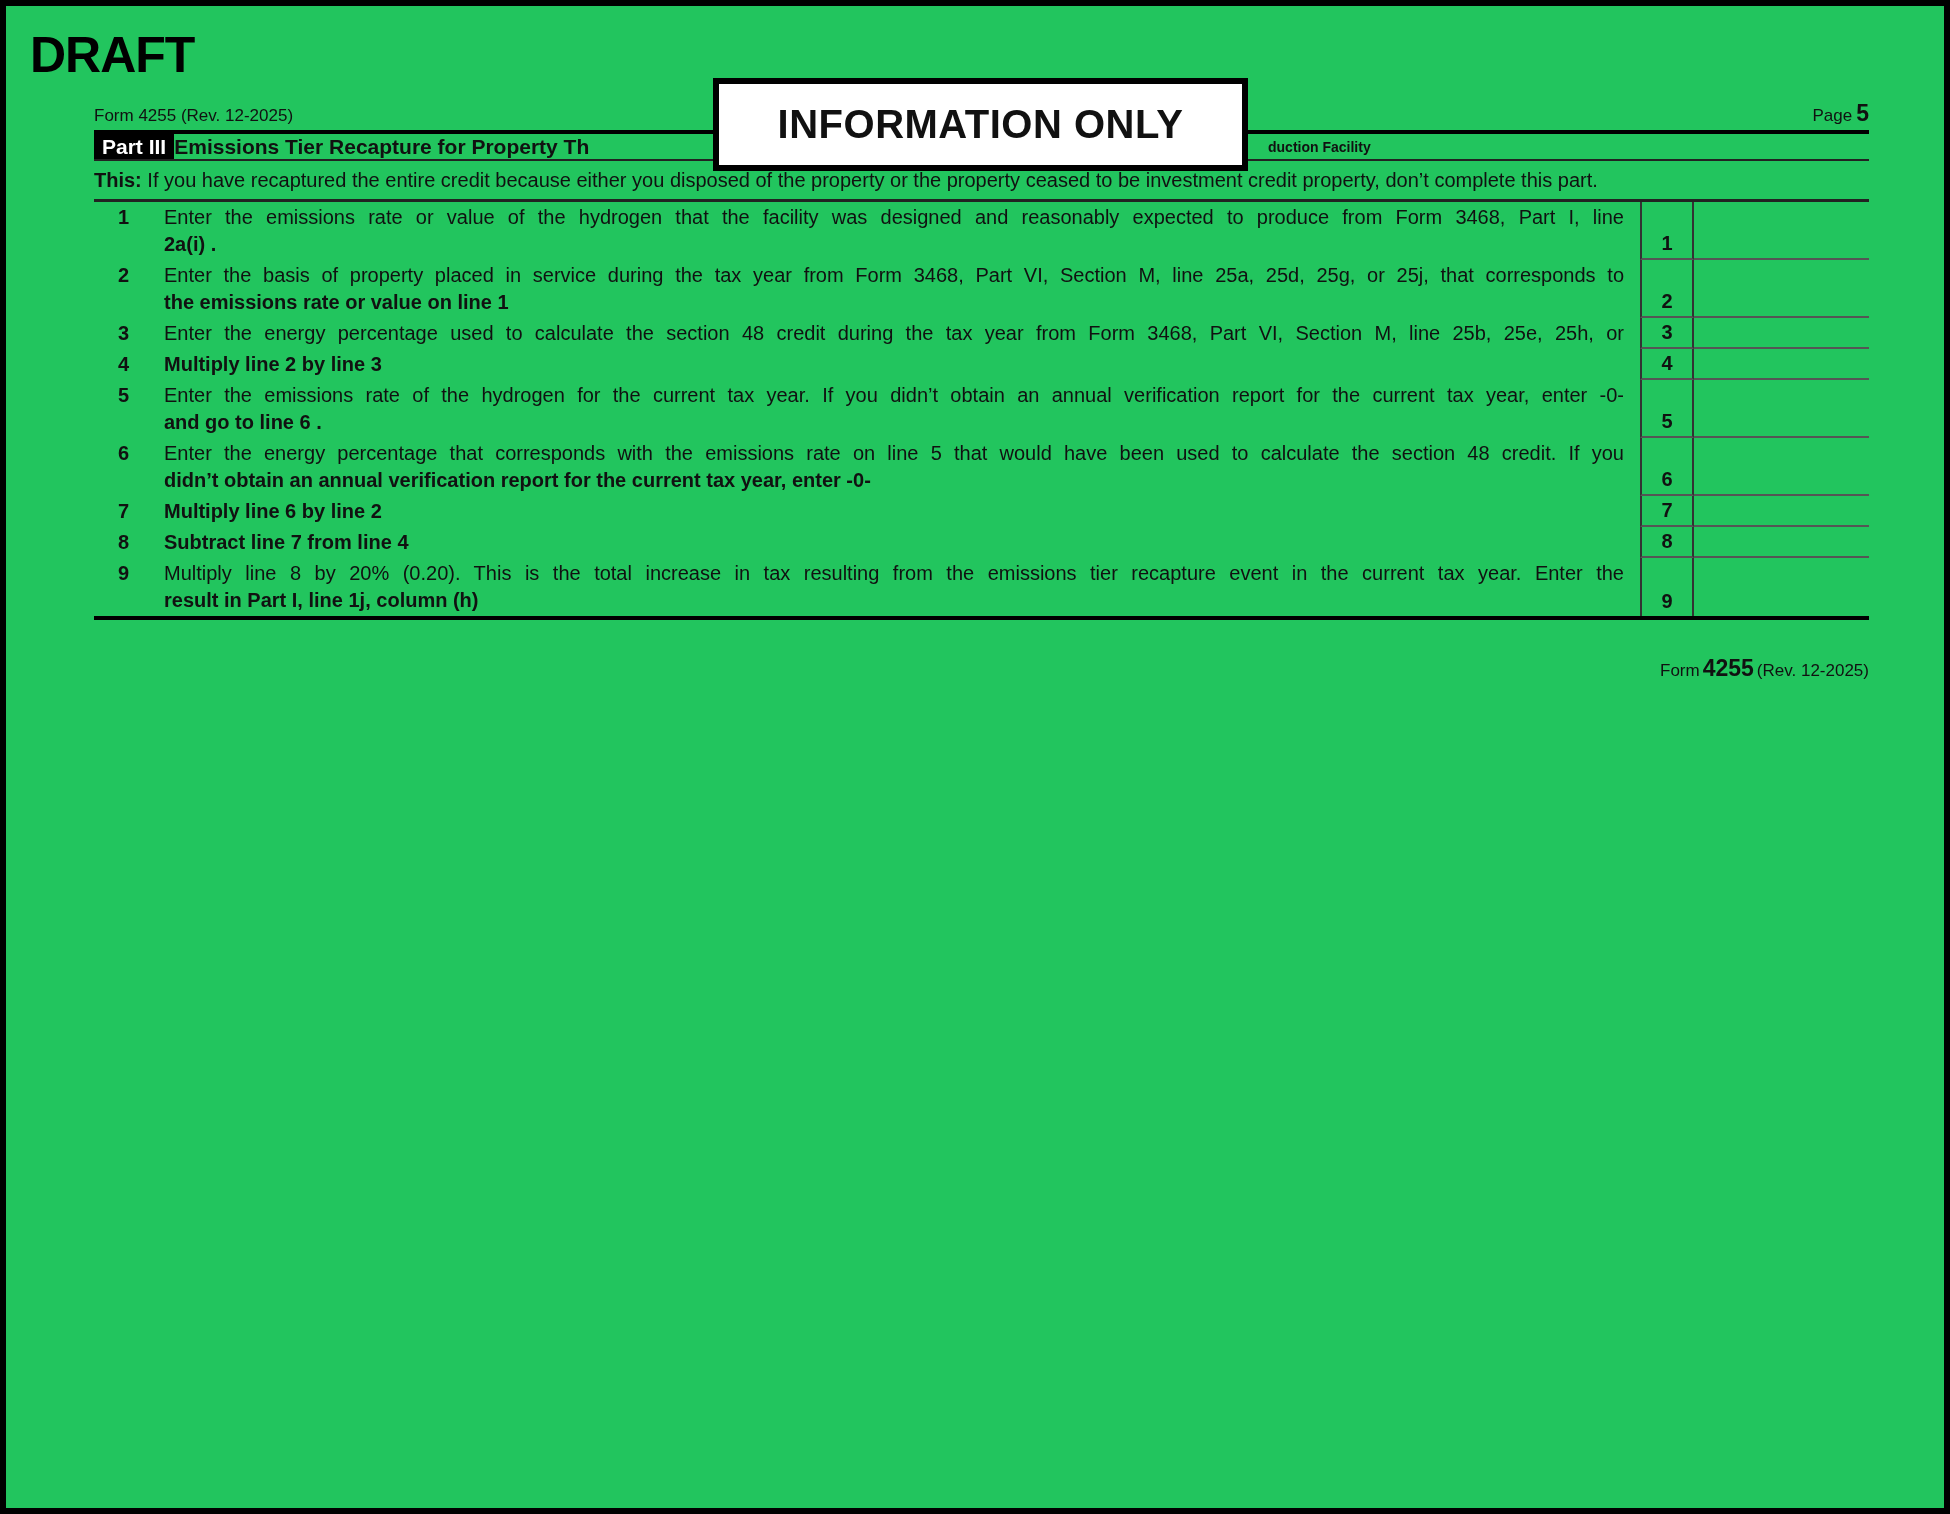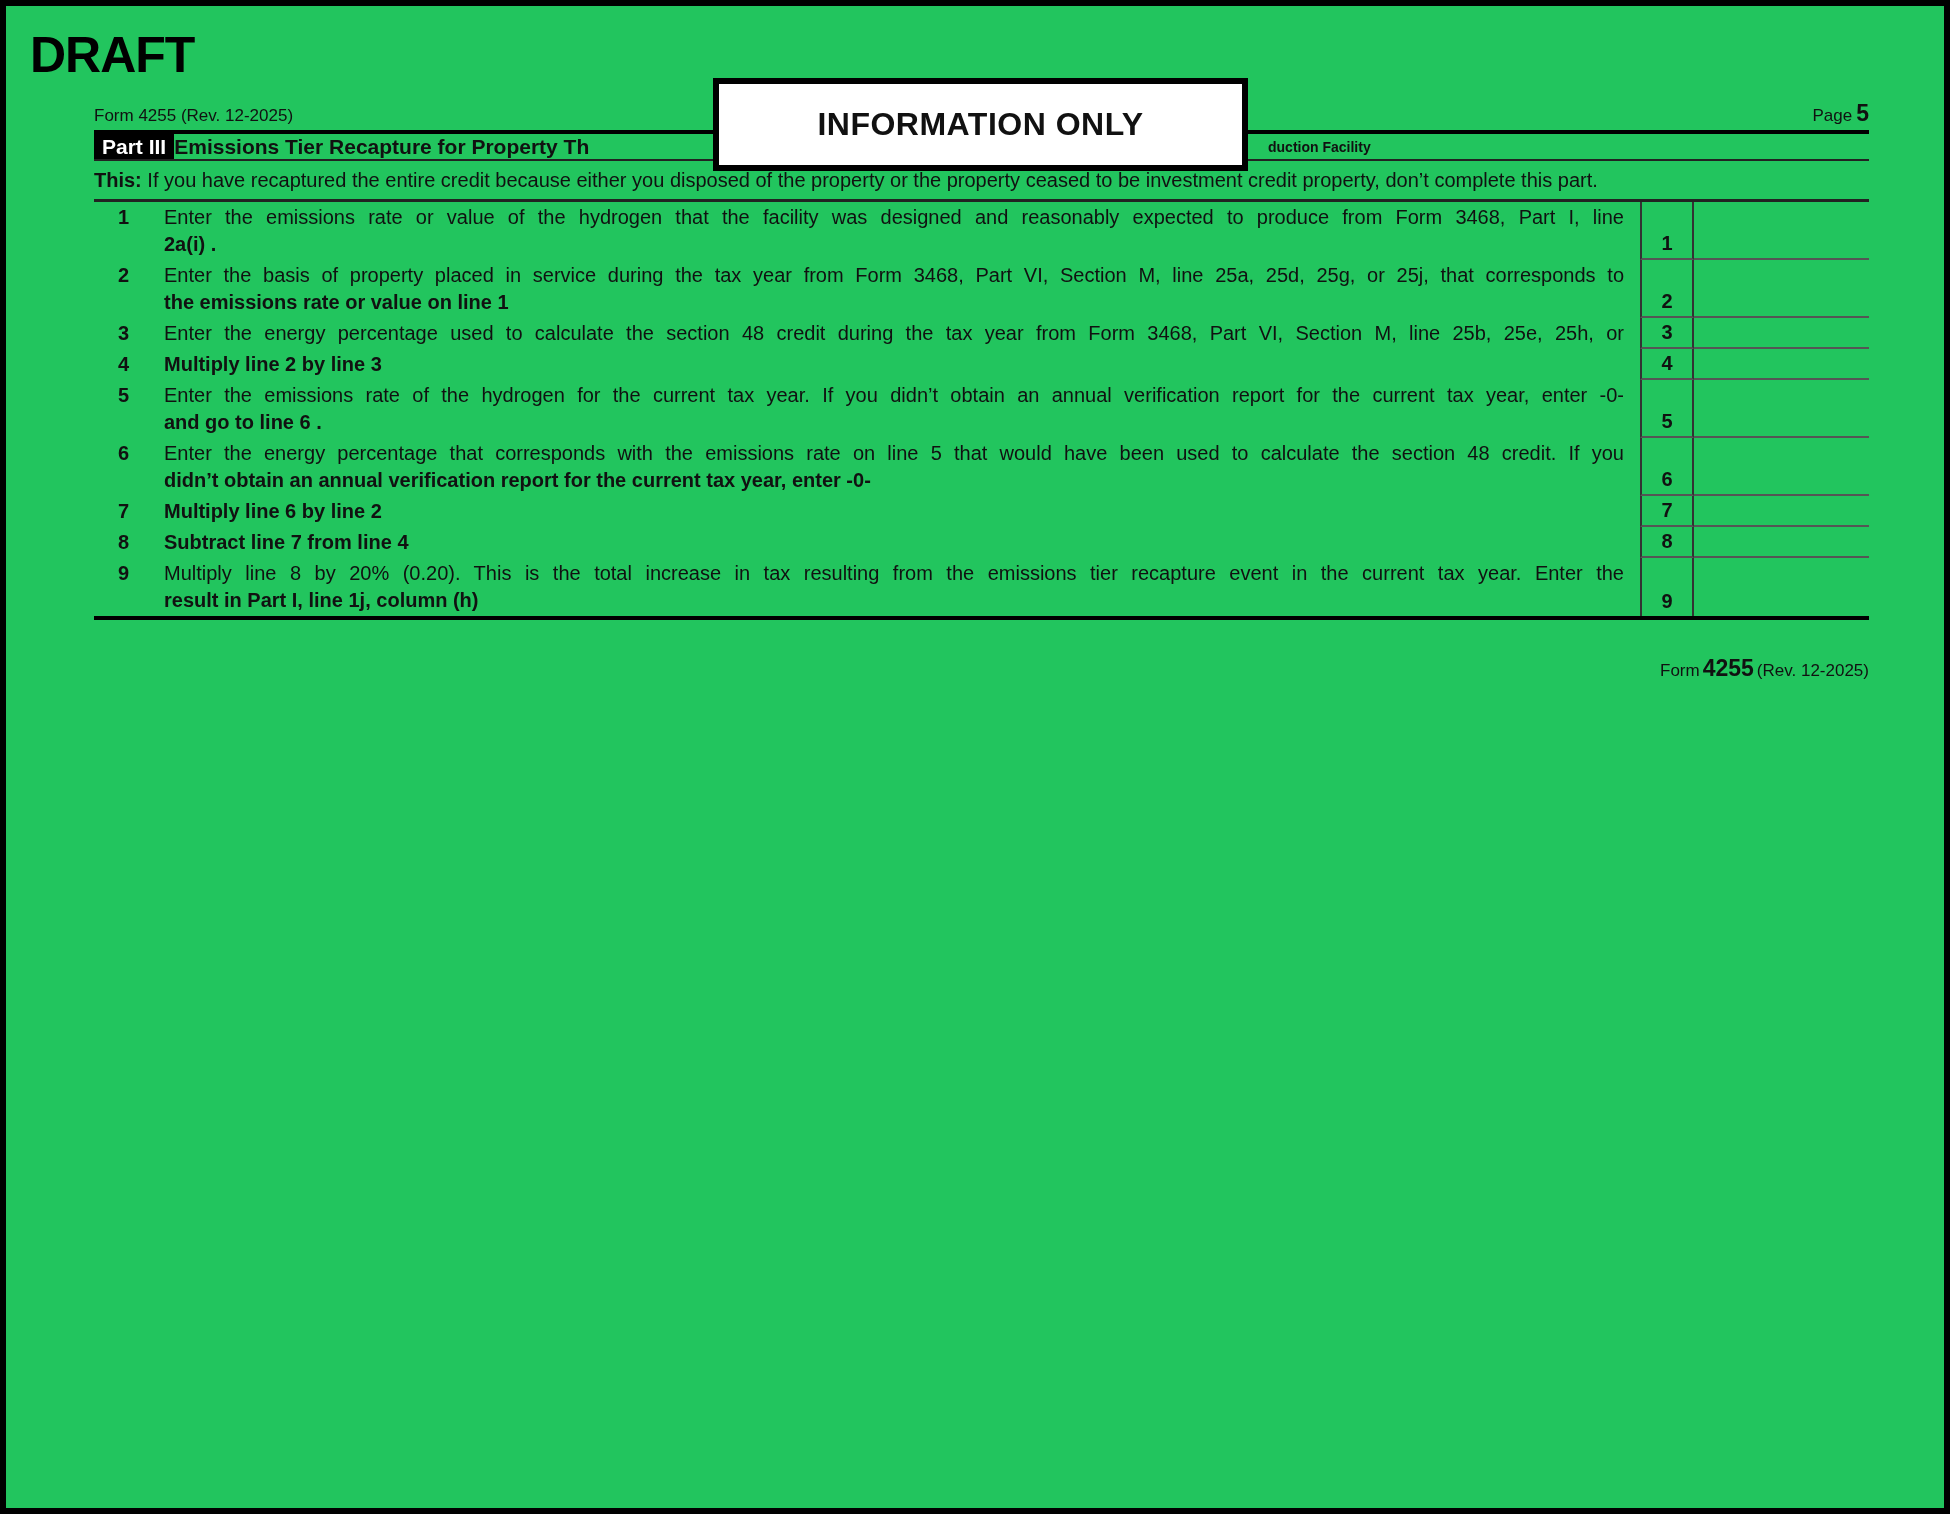--- a/index.html
+++ b/index.html
@@ -97,21 +97,21 @@
   .amt { flex:1; }
   .row .boxnum, .row .amt { border-bottom:2px solid #555; }
   .row:last-child .boxnum, .row:last-child .amt { border-bottom:none; }
 
   
   .stamp {
     position:absolute; left:707px; top:72px; width:535px; height:93px;
     box-sizing:border-box;
     background:#fff; border:6px solid #000;
     display:flex; align-items:center; justify-content:center;
-    font-weight:700; font-size:32px; letter-spacing:0.5px;
+    font-weight:700; font-size:40px; letter-spacing:0.5px;
     z-index:10; white-space:nowrap;
   }
 
   
   .footer {
     position:absolute; left:88px; top:649px; width:1775px;
     text-align:right; font-size:17px;
   }
   .footer .fnum { font-size:23px; font-weight:700; margin:0 3px; }
 </style>

